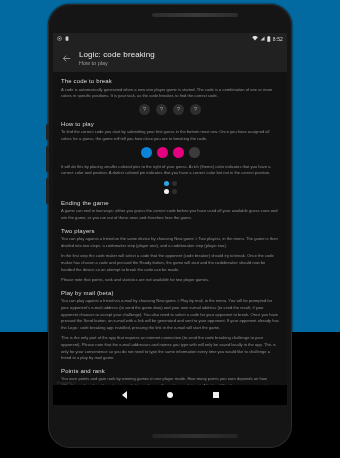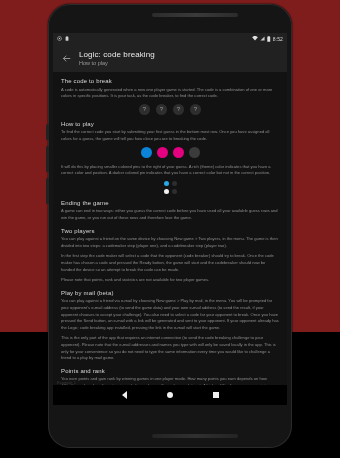--- a/index.html
+++ b/index.html
@@ -2,21 +2,21 @@
 <html><head>
 <meta charset="utf-8">
 <style>
   * { box-sizing: border-box; margin: 0; padding: 0; }
   html, body {
     width: 340px; height: 458px;
     background: #000;
     font-family: "Liberation Sans", sans-serif;
     overflow: hidden;
   }
-  #root { position: relative; width: 340px; height: 332px; background: #7f1d1d; }
+  #root { position: relative; width: 340px; height: 332px; background: #0369a1; }
 
   
   .device-frame {
     position: absolute;
     left: 48px; top: 4px;
     width: 244px; height: 444px;
     background: #151515;
     border-radius: 22px;
     box-shadow: inset 0 0 0 1px #2b2b2b, 0 0 2px #000;
   }

